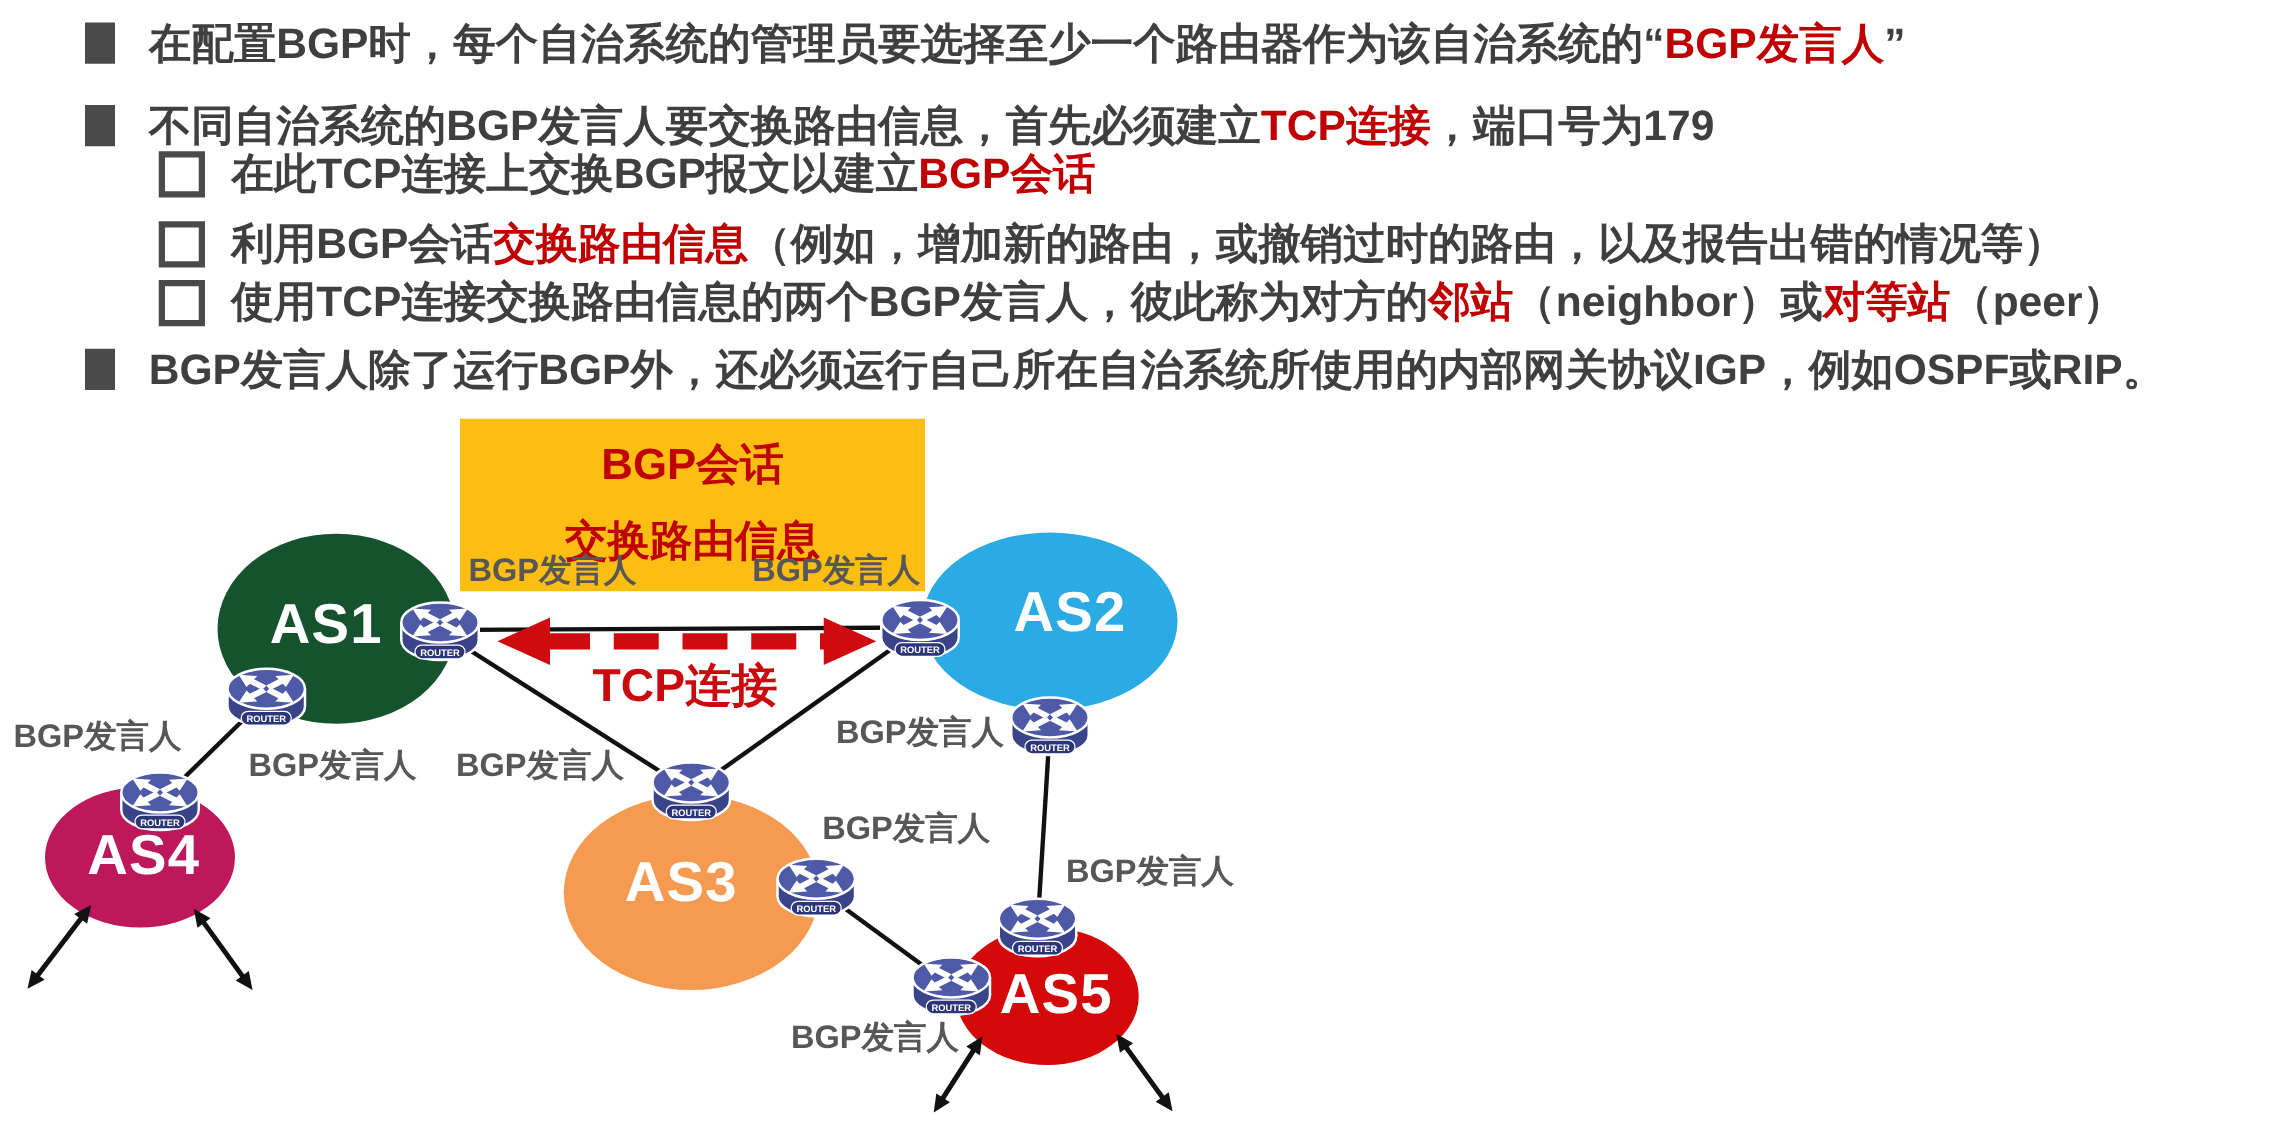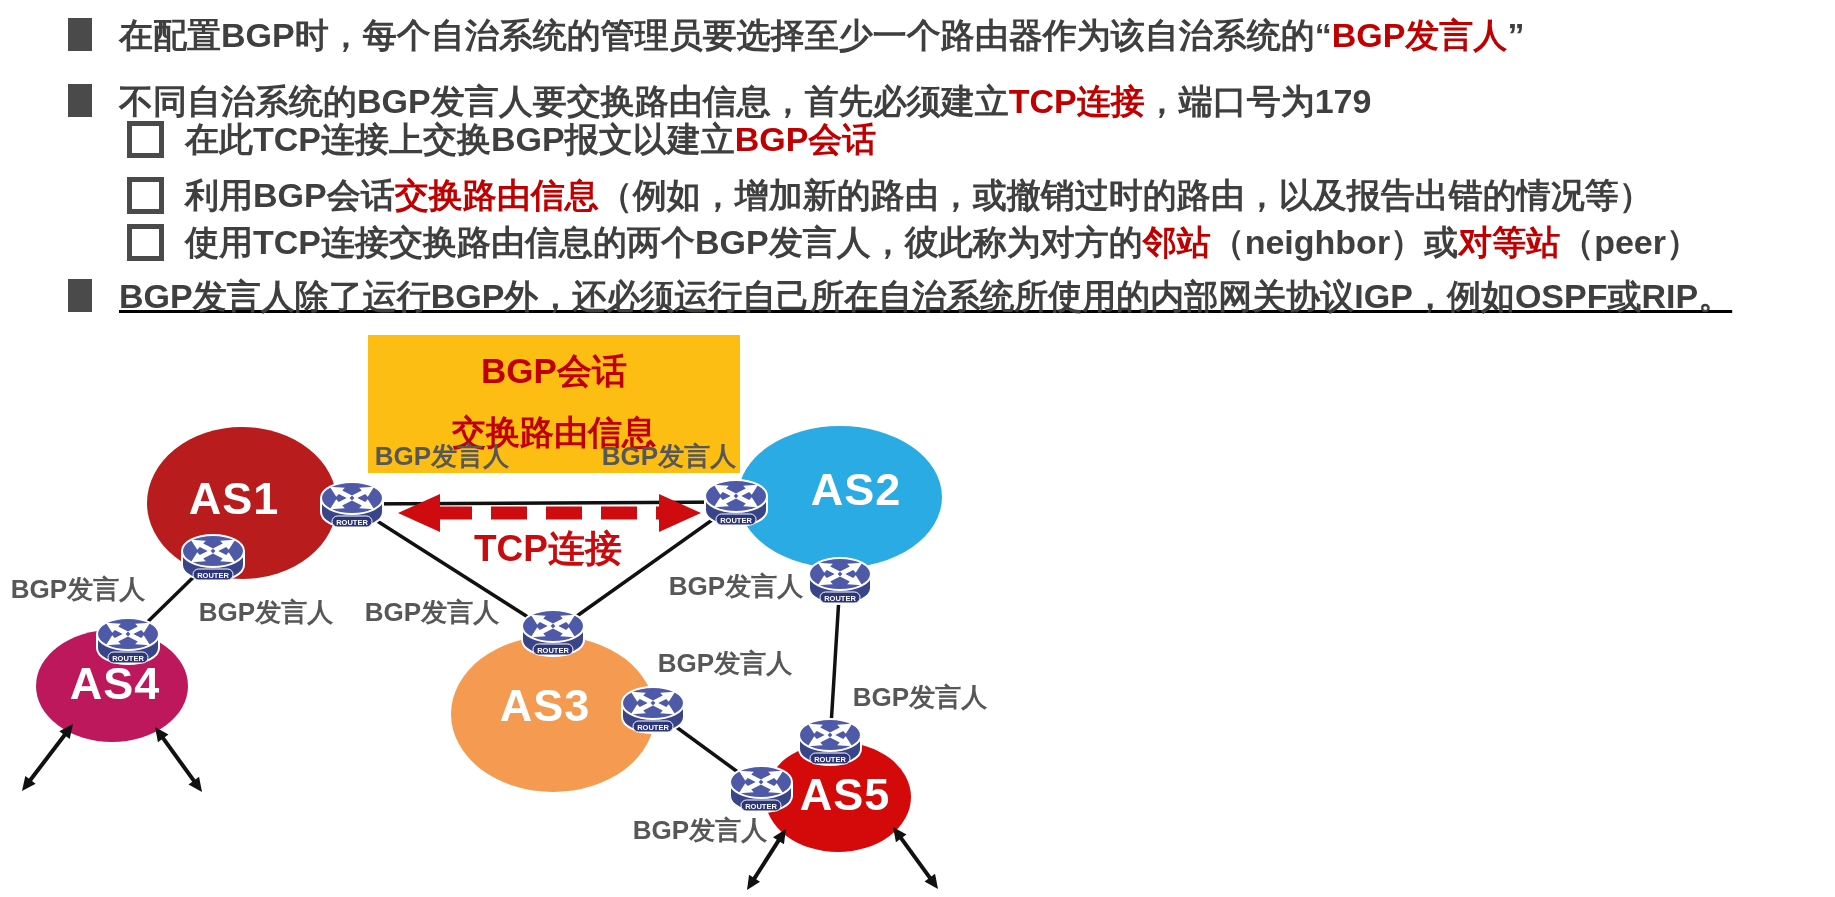--- a/index.html
+++ b/index.html
@@ -67,28 +67,28 @@
         <span class="bullet-text"><span class="seg-dark">在此TCP连接上交换BGP报文以建立</span><span class="seg-red">BGP会话</span></span>
       </div>
       <div class="bullet-row lvl1" style="left: 127px; top: 160px; margin-top: 15px;">
         <span class="marker-hollow"></span>
         <span class="bullet-text"><span class="seg-dark">利用BGP会话</span><span class="seg-red">交换路由信息</span><span class="seg-dark">（例如，增加新的路由，或撤销过时的路由，以及报告出错的情况等）</span></span>
       </div>
       <div class="bullet-row lvl1" style="left: 127px; top: 222px;">
         <span class="marker-hollow"></span>
         <span class="bullet-text"><span class="seg-dark">使用TCP连接交换路由信息的两个BGP发言人，彼此称为对方的</span><span class="seg-red">邻站</span><span class="seg-dark">（neighbor）或</span><span class="seg-red">对等站</span><span class="seg-dark">（peer）</span></span>
       </div>
-      <div class="bullet-row lvl0" style="left: 68px; top: 276px; text-decoration: underline;">
+      <div class="bullet-row lvl0" style="left: 68px; top: 276px;">
         <span class="marker-filled"></span>
         <span class="bullet-text"><span class="seg-dark">BGP发言人除了运行BGP外，还必须运行自己所在自治系统所使用的内部网关协议IGP，例如OSPF或RIP。</span></span>
       </div>
     </div>
 
   <div id="diagram" class="diagram">
-      <div class="as-ellipse" style="left: 147px; top: 427px; width: 190px; height: 152px; background: #b91c1c;">
+      <div class="as-ellipse" style="left: 174px; top: 427px; width: 190px; height: 152px; background: #14532d;">
         <span class="as-label" style="transform: translate(-8px, -4px);">AS1</span>
       </div>
       <div class="as-ellipse" style="left: 738px; top: 426px; width: 204px; height: 142px; background: rgb(42, 171, 228);">
         <span class="as-label" style="transform: translate(16px, -7px); text-align: right;">AS2</span>
       </div>
       <div class="as-ellipse" style="left: 451px; top: 636px; width: 204px; height: 156px; background: rgb(245, 155, 81);">
         <span class="as-label" style="transform: translate(-8px, -8px);">AS3</span>
       </div>
       <div class="as-ellipse" style="left: 36px; top: 630px; width: 152px; height: 112px; background: #be185d;">
         <span class="as-label" style="transform: translate(3px, -2px);">AS4</span>

